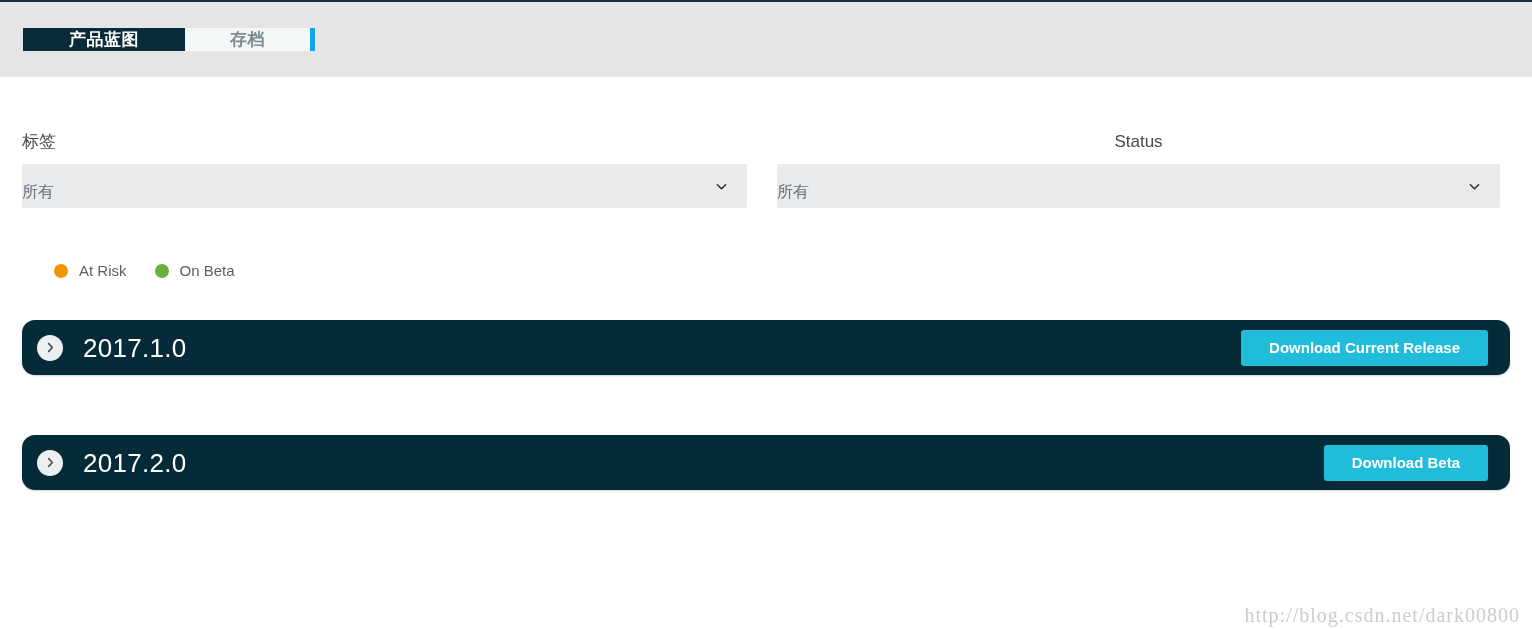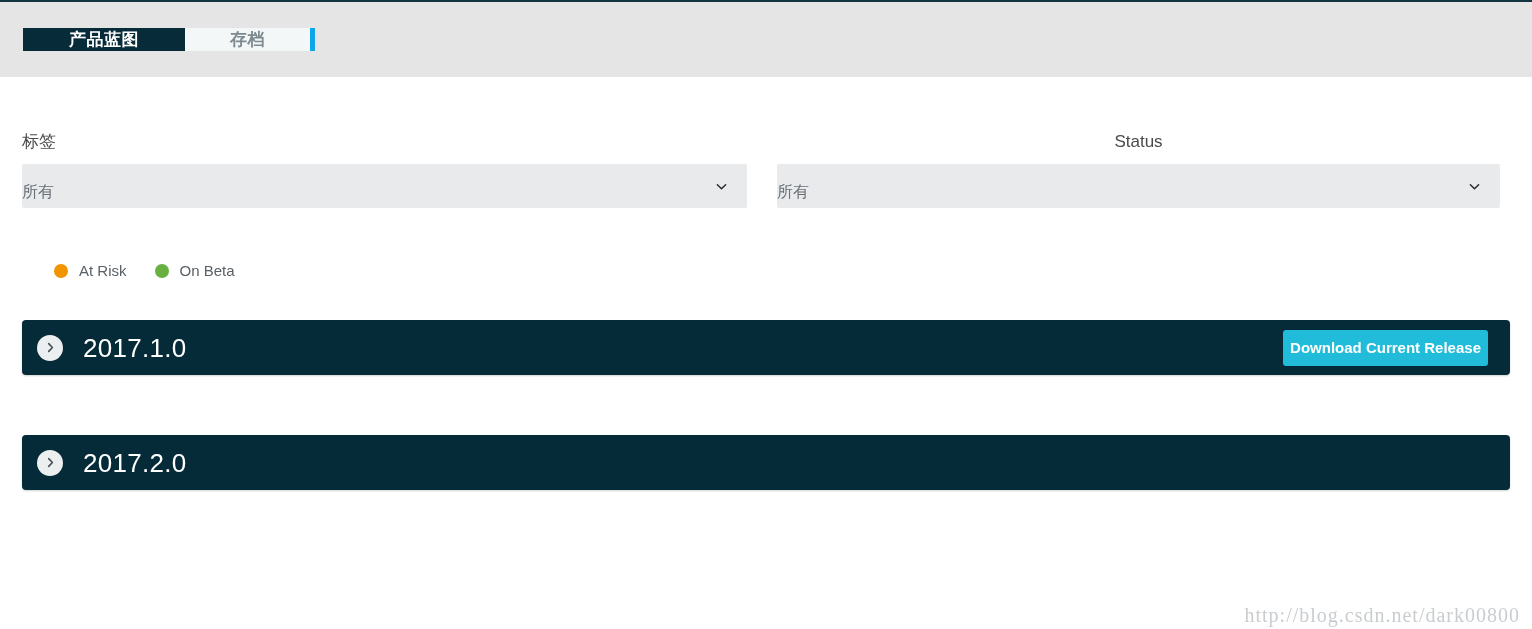--- a/index.html
+++ b/index.html
@@ -135,21 +135,21 @@
   .releases {
     position: absolute;
     left: 22px;
     top: 320px;
     width: 1488px;
   }
   .release-row {
     position: relative;
     height: 55px;
     background: #062b38;
-    border-radius: 4px;
+    border-radius: 13px;
     margin-bottom: 60px;
     display: flex;
     align-items: center;
     box-shadow: 0 1px 2px rgba(0,0,0,0.18);
     cursor: pointer;
   }
   .expand-icon {
     width: 26px;
     height: 26px;
     border-radius: 50%;
@@ -171,21 +171,21 @@
     line-height: 30px;
   }
   .release-spacer { flex: 1; }
   .dl-button {
     font-size: 15px;
     font-weight: bold;
     color: #ffffff;
     background: #22bcdb;
     border: none;
     border-radius: 3px;
-    padding: 9px 7px;
+    padding: 9px 28px;
     margin-right: 22px;
     cursor: pointer;
     font-family: "Liberation Sans", sans-serif;
     white-space: nowrap;
     line-height: 18px;
   }
 
   
   .watermark {
     position: absolute;
@@ -267,17 +267,18 @@
 
 
   <div class="release-row">
     <span class="expand-icon">
       <svg width="13" height="13" viewBox="0 0 13 13">
         <path d="M4.7 2.6 L8.4 6.5 L4.7 10.4" fill="none" stroke="#4a4f53" stroke-width="1.6" stroke-linecap="round" stroke-linejoin="round"></path>
       </svg>
     </span>
     <span class="release-title">2017.2.0</span>
     <span class="release-spacer"></span>
+    <button class="dl-button">Download Beta</button>
   </div>
 
 </div>
 
 <div class="watermark">http://blog.csdn.net/dark00800</div>
 
 </body></html>

